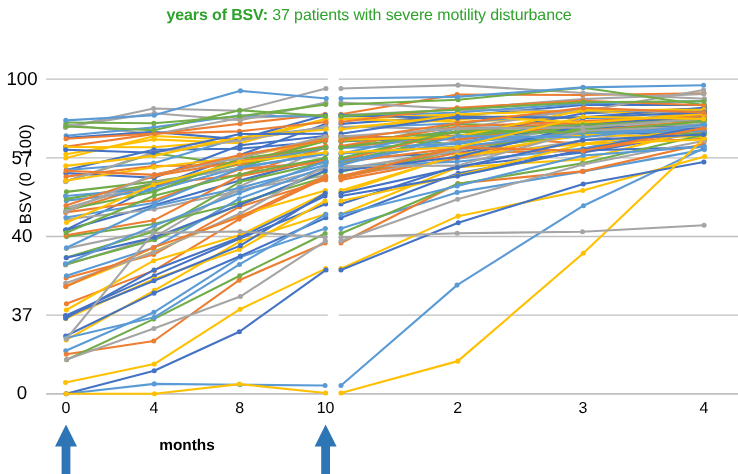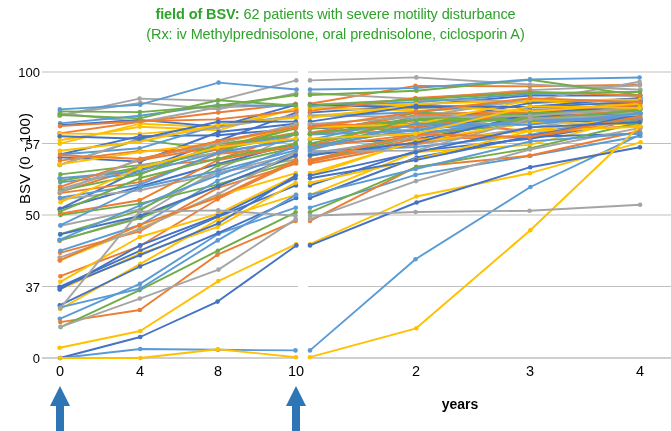--- a/index.html
+++ b/index.html
@@ -19,36 +19,35 @@
           font-size:15px;color:#000;white-space:nowrap;}
 
   .xunit{position:absolute;font-size:14px;font-weight:bold;color:#000;
          text-align:center;white-space:nowrap;}
   #xunit-months{left:110px;top:396px;width:120px;}
   #xunit-years{left:400px;top:396px;width:120px;}
 
   
   #plot{position:absolute;left:0;top:0;width:671px;height:431px;}
 
-  .ytick{position:absolute;width:40px;text-align:right;font-size:13px;
+  .ytick{position:absolute;width:40px;text-align:center;font-size:17px;
          color:#000;transform:translateY(-50%);}
   .xtick{position:absolute;width:50px;text-align:center;font-size:14.5px;
          color:#000;transform:translateX(-50%);top:363px;}
 
   
   .arrow{position:absolute;width:26px;height:46px;}
 </style>
 </head>
 <body>
 
 <div id="root">
 
   <div class="title" style="color: rgb(46, 162, 43);">
-    <span class="ln"><b>field of BSV:</b><span> 62 patients with severe motility disturbance</span></span>
-    <span class="ln">(Rx: iv Methylprednisolone, oral prednisolone, ciclosporin A)</span>
+    <span class="ln"><b>years of BSV:</b><span> 37 patients with severe motility disturbance</span></span>
   </div>
 
   <div class="ylabel">BSV (0 - 100)</div>
 
   <svg id="plot" viewBox="0 0 671 431" xmlns="http://www.w3.org/2000/svg">
     <g id="gridlines">
         <line x1="42" x2="298" y1="358" y2="358" stroke="#BFBFBF" stroke-width="1.6"></line>
         <line x1="308" x2="671" y1="358" y2="358" stroke="#BFBFBF" stroke-width="1.6"></line>
         <line x1="42" x2="298" y1="286.5" y2="286.5" stroke="#BFBFBF" stroke-width="1.2"></line>
         <line x1="308" x2="671" y1="286.5" y2="286.5" stroke="#BFBFBF" stroke-width="1.2"></line>
@@ -769,35 +768,35 @@
         <circle cx="310.0" cy="89.5" r="2.3" fill="#5B9BD5"></circle>
         <circle cx="415.4" cy="88.1" r="2.3" fill="#5B9BD5"></circle>
         <circle cx="530.0" cy="79.4" r="2.3" fill="#5B9BD5"></circle>
         <circle cx="639.6" cy="77.5" r="2.3" fill="#5B9BD5"></circle>
       </g>
   </svg>
 
   <div id="yticks">
       <div class="ytick" style="left: 0px; top: 358px;">0</div>
       <div class="ytick" style="left: 0px; top: 286.5px;">37</div>
-      <div class="ytick" style="left: 0px; top: 215px;">50</div>
+      <div class="ytick" style="left: 0px; top: 215px;">40</div>
       <div class="ytick" style="left: 0px; top: 143.5px;">57</div>
       <div class="ytick" style="left: 0px; top: 72px;">100</div>
     </div>
   <div id="xticks">
       <div class="xtick" style="left: 60px;">0</div>
       <div class="xtick" style="left: 140px;">4</div>
       <div class="xtick" style="left: 218px;">8</div>
       <div class="xtick" style="left: 296px;">10</div>
       <div class="xtick" style="left: 416px;">2</div>
       <div class="xtick" style="left: 530px;">3</div>
       <div class="xtick" style="left: 640px;">4</div>
     </div>
 
-  <div class="xunit" id="xunit-years">years</div>
+  <div class="xunit" id="xunit-months">months</div>
 
   <svg class="arrow" id="arrow1" style="left:47px;top:386px;" viewBox="0 0 26 46" xmlns="http://www.w3.org/2000/svg">
     <path d="M13 0 L23 20 L17 20 L17 46 L9 46 L9 20 L3 20 Z" fill="#2E75B6"></path>
   </svg>
   <svg class="arrow" id="arrow2" style="left:283px;top:386px;" viewBox="0 0 26 46" xmlns="http://www.w3.org/2000/svg">
     <path d="M13 0 L23 20 L17 20 L17 46 L9 46 L9 20 L3 20 Z" fill="#2E75B6"></path>
   </svg>
 
 </div>
 

